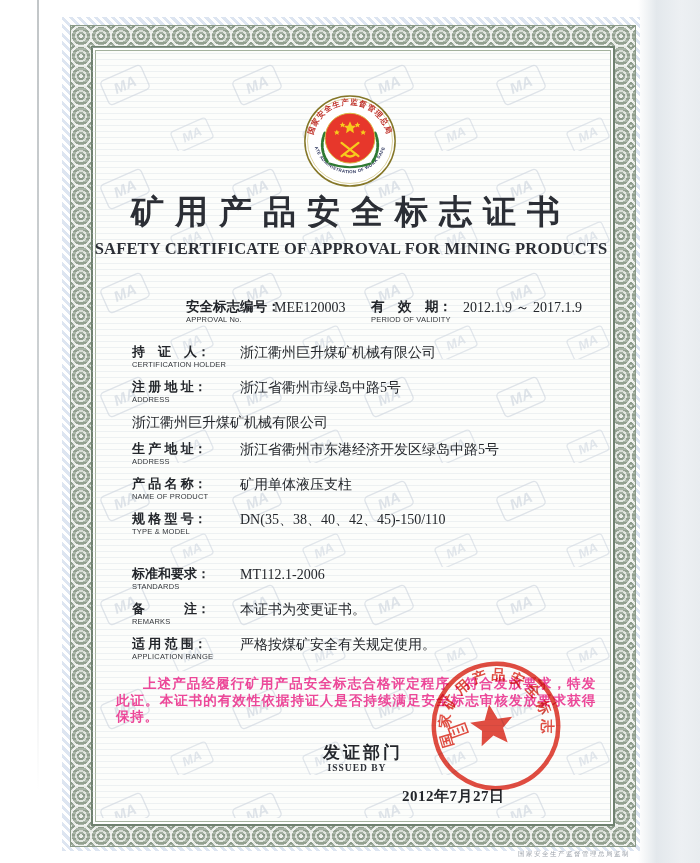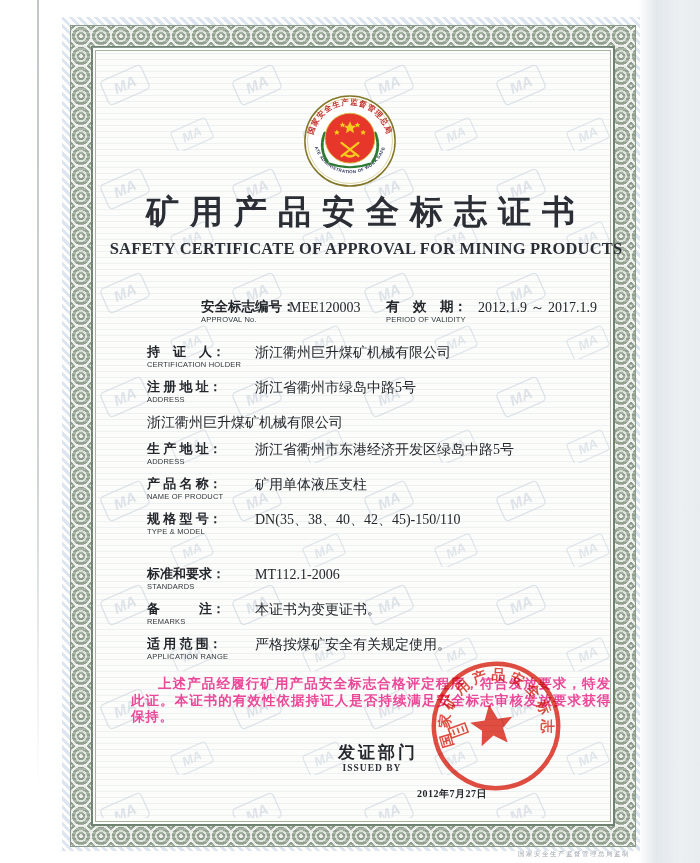--- a/index.html
+++ b/index.html
@@ -21,21 +21,21 @@
       background-size:20px 20px,100% 100%;
       border:1px solid #8a9a88;}
   .content-paper{position:absolute;left:20px;top:20px;right:20px;bottom:20px;
       background:#fcfdfb;border:2px solid #6f816f;box-shadow:inset 0 0 0 2px #ffffff, inset 0 0 0 3px #a3b19d;}
   .hlines{position:absolute;left:92px;top:47px;width:518px;height:771px;pointer-events:none;
       background:repeating-linear-gradient(180deg, rgba(203,212,222,.30) 0 1px, rgba(0,0,0,0) 1px 6px);}
   .watermark-svg{position:absolute;left:92px;top:47px;pointer-events:none;opacity:.55;}
   
   .emblem{position:absolute;left:303px;top:94px;width:94px;height:94px;}
   
-  .main{position:absolute;left:107px;top:190px;width:518px;}
+  .main{position:absolute;left:92px;top:190px;width:518px;}
   .title-zh{margin:0;text-align:center;font-size:33px;font-weight:bold;letter-spacing:11px;
       line-height:44px;color:#2b2e35;font-family:"Liberation Serif","DejaVu Serif",serif;}
   .title-en{margin:5px 0 0 0;text-align:center;font-size:16.5px;font-weight:bold;letter-spacing:.2px;
       line-height:20px;color:#2b2e35;}
   .approval-row{display:flex;margin:40px 0 0 56px;align-items:flex-start;padding-left:38px;}
   .lblblock{display:inline-block;}
   .lbl-zh{font-size:13.5px;font-weight:bold;line-height:16px;white-space:nowrap;}
   .lbl-en{font-family:"Liberation Sans","DejaVu Sans",sans-serif;font-size:7.5px;line-height:9px;
       letter-spacing:.2px;color:#33363b;white-space:nowrap;}
   .val{font-size:14px;line-height:16px;padding-top:1px;white-space:nowrap;font-family:Liberation Serif, serif;}
@@ -44,21 +44,21 @@
   .row{margin-bottom:9px;display:flex;align-items:flex-start;}
   .row .lbl{width:108px;flex:0 0 108px;}
   .row .lbl-zh{font-size:13px;line-height:17px;}
   .row .val{font-size:14px;line-height:17px;}
   .row.gap{margin-top:29px;}
   .decl{margin:15px 14px 0 24px;text-indent:2em;font-size:13.5px;line-height:16.5px;
       letter-spacing:.8px;text-align:justify;font-weight:bold;color:#ec4899;}
   .issued{margin-top:17px;text-align:center;}
   .issued-zh{font-size:17px;font-weight:bold;letter-spacing:3px;line-height:20px;padding-left:24px;}
   .issued-en{font-size:9.5px;letter-spacing:1px;line-height:11px;color:#2e3138;font-weight:bold;padding-left:12px;}
-  .date{margin:13px 0 0 310px;font-size:10px;font-weight:bold;letter-spacing:.5px;text-align:left;}
+  .date{margin:13px 0 0 310px;font-size:15px;font-weight:bold;letter-spacing:.5px;text-align:left;}
   
   .stamp{position:absolute;left:428px;top:658px;width:136px;height:136px;opacity:.88;
       mix-blend-mode:multiply;transform:rotate(-8deg);}
   .footer-note{position:absolute;top:850px;right:70px;font-size:6.5px;color:#989ea7;
       letter-spacing:1.5px;font-family:"Liberation Sans","DejaVu Sans",sans-serif;}
 </style>
 </head>
 <body>
 
 <div class="stage">

